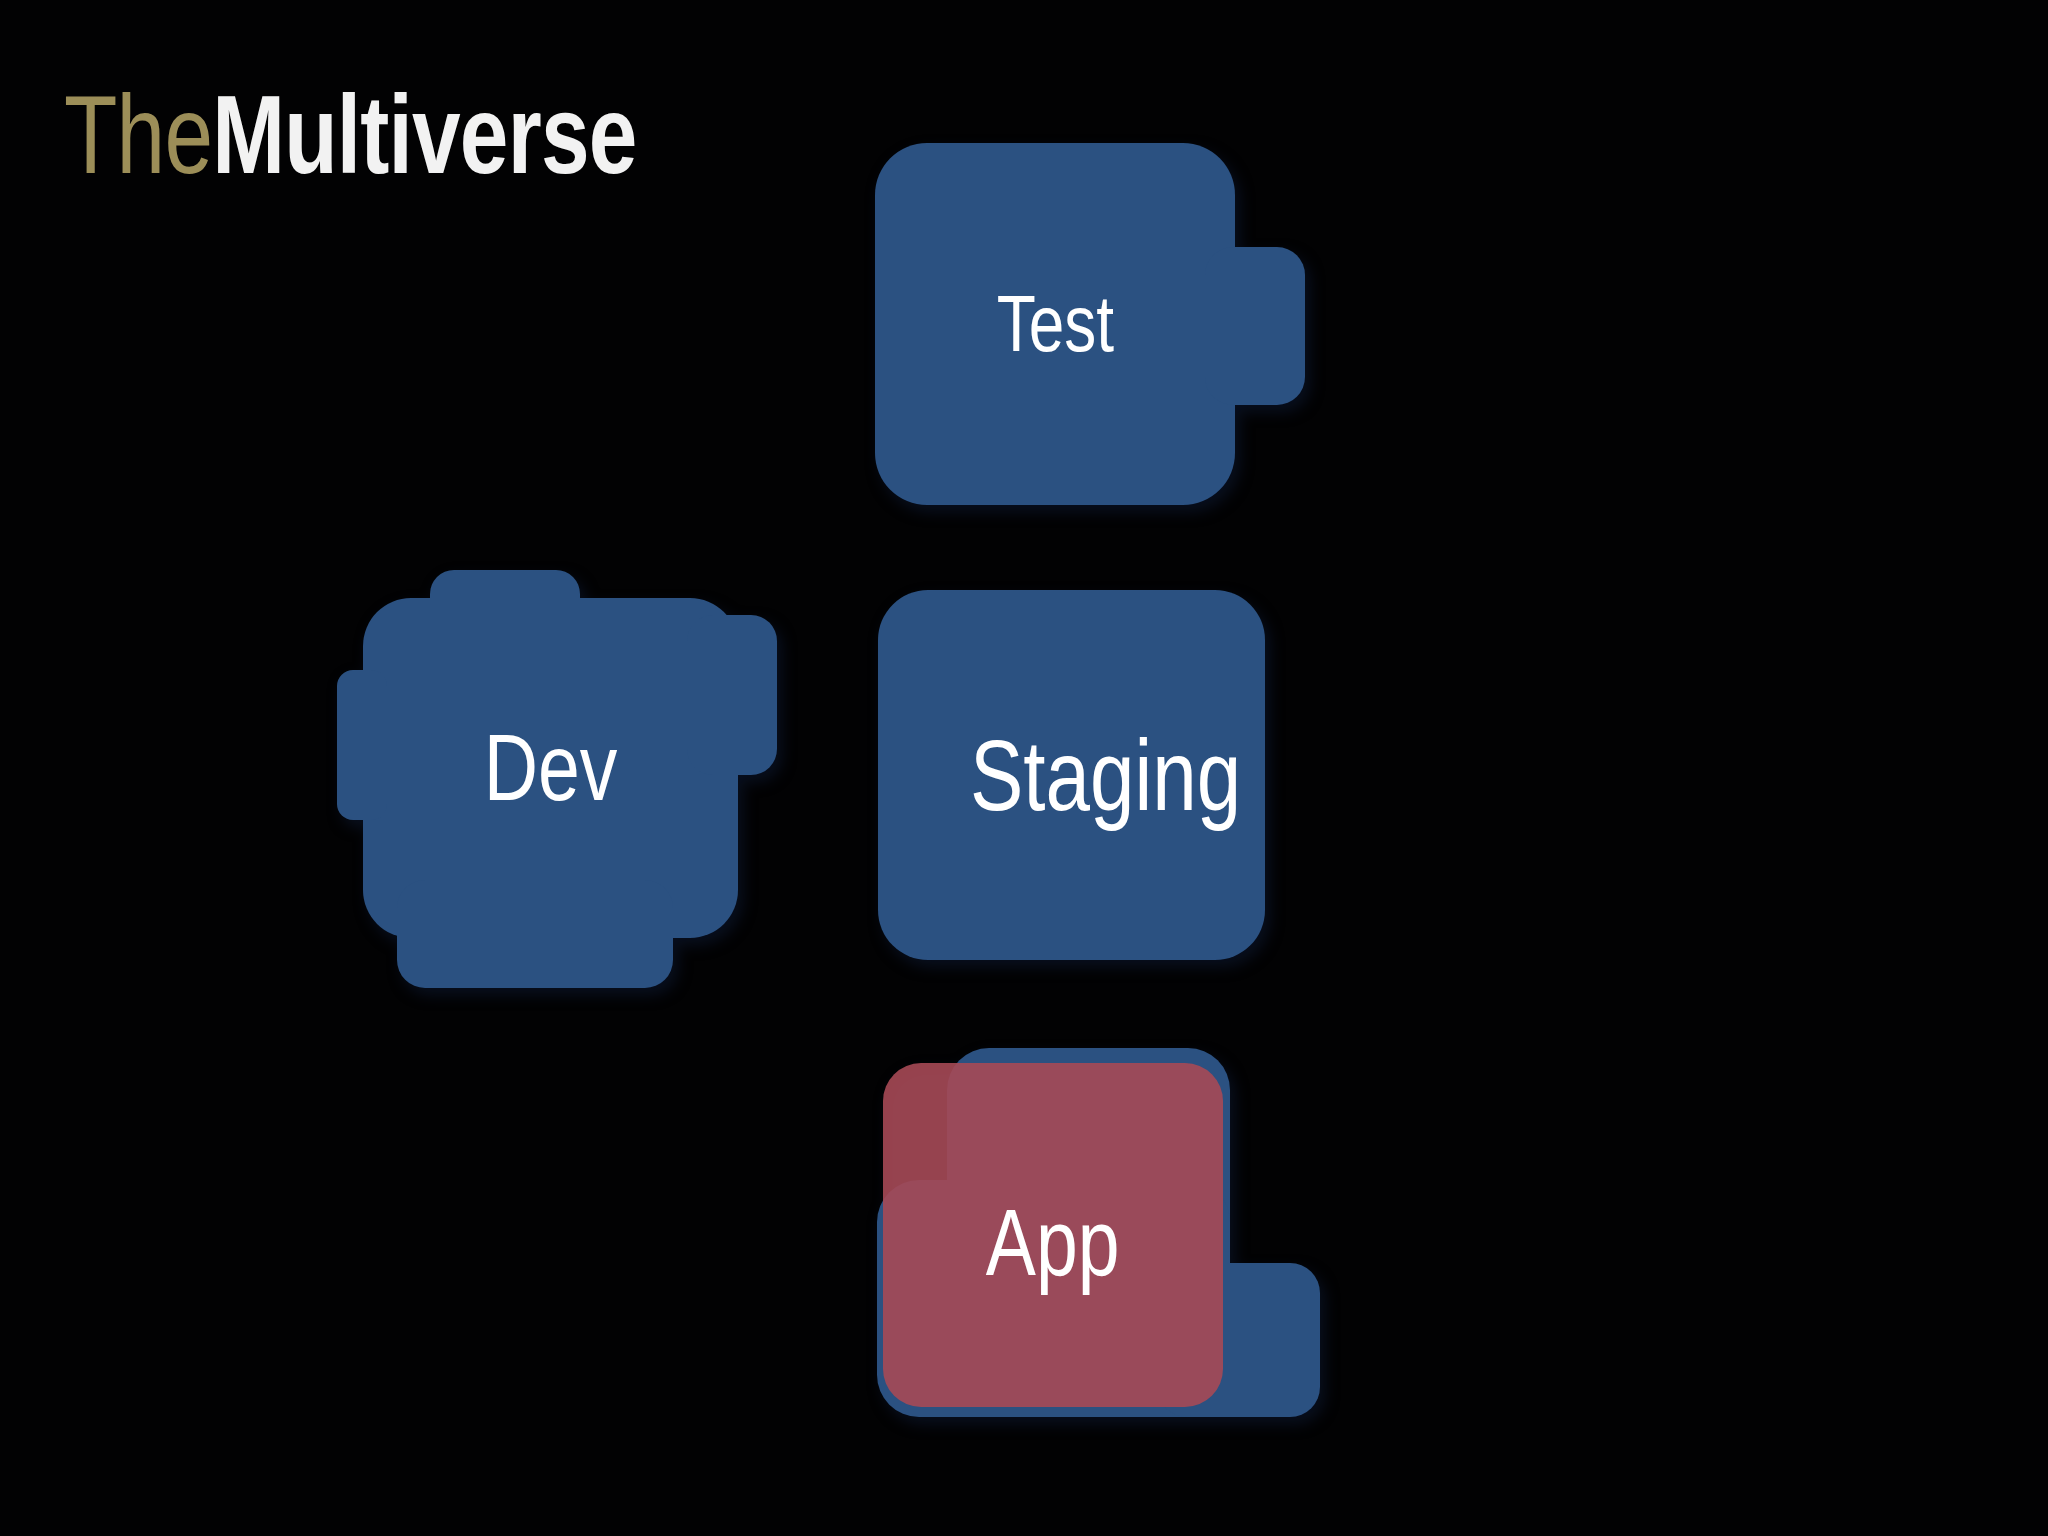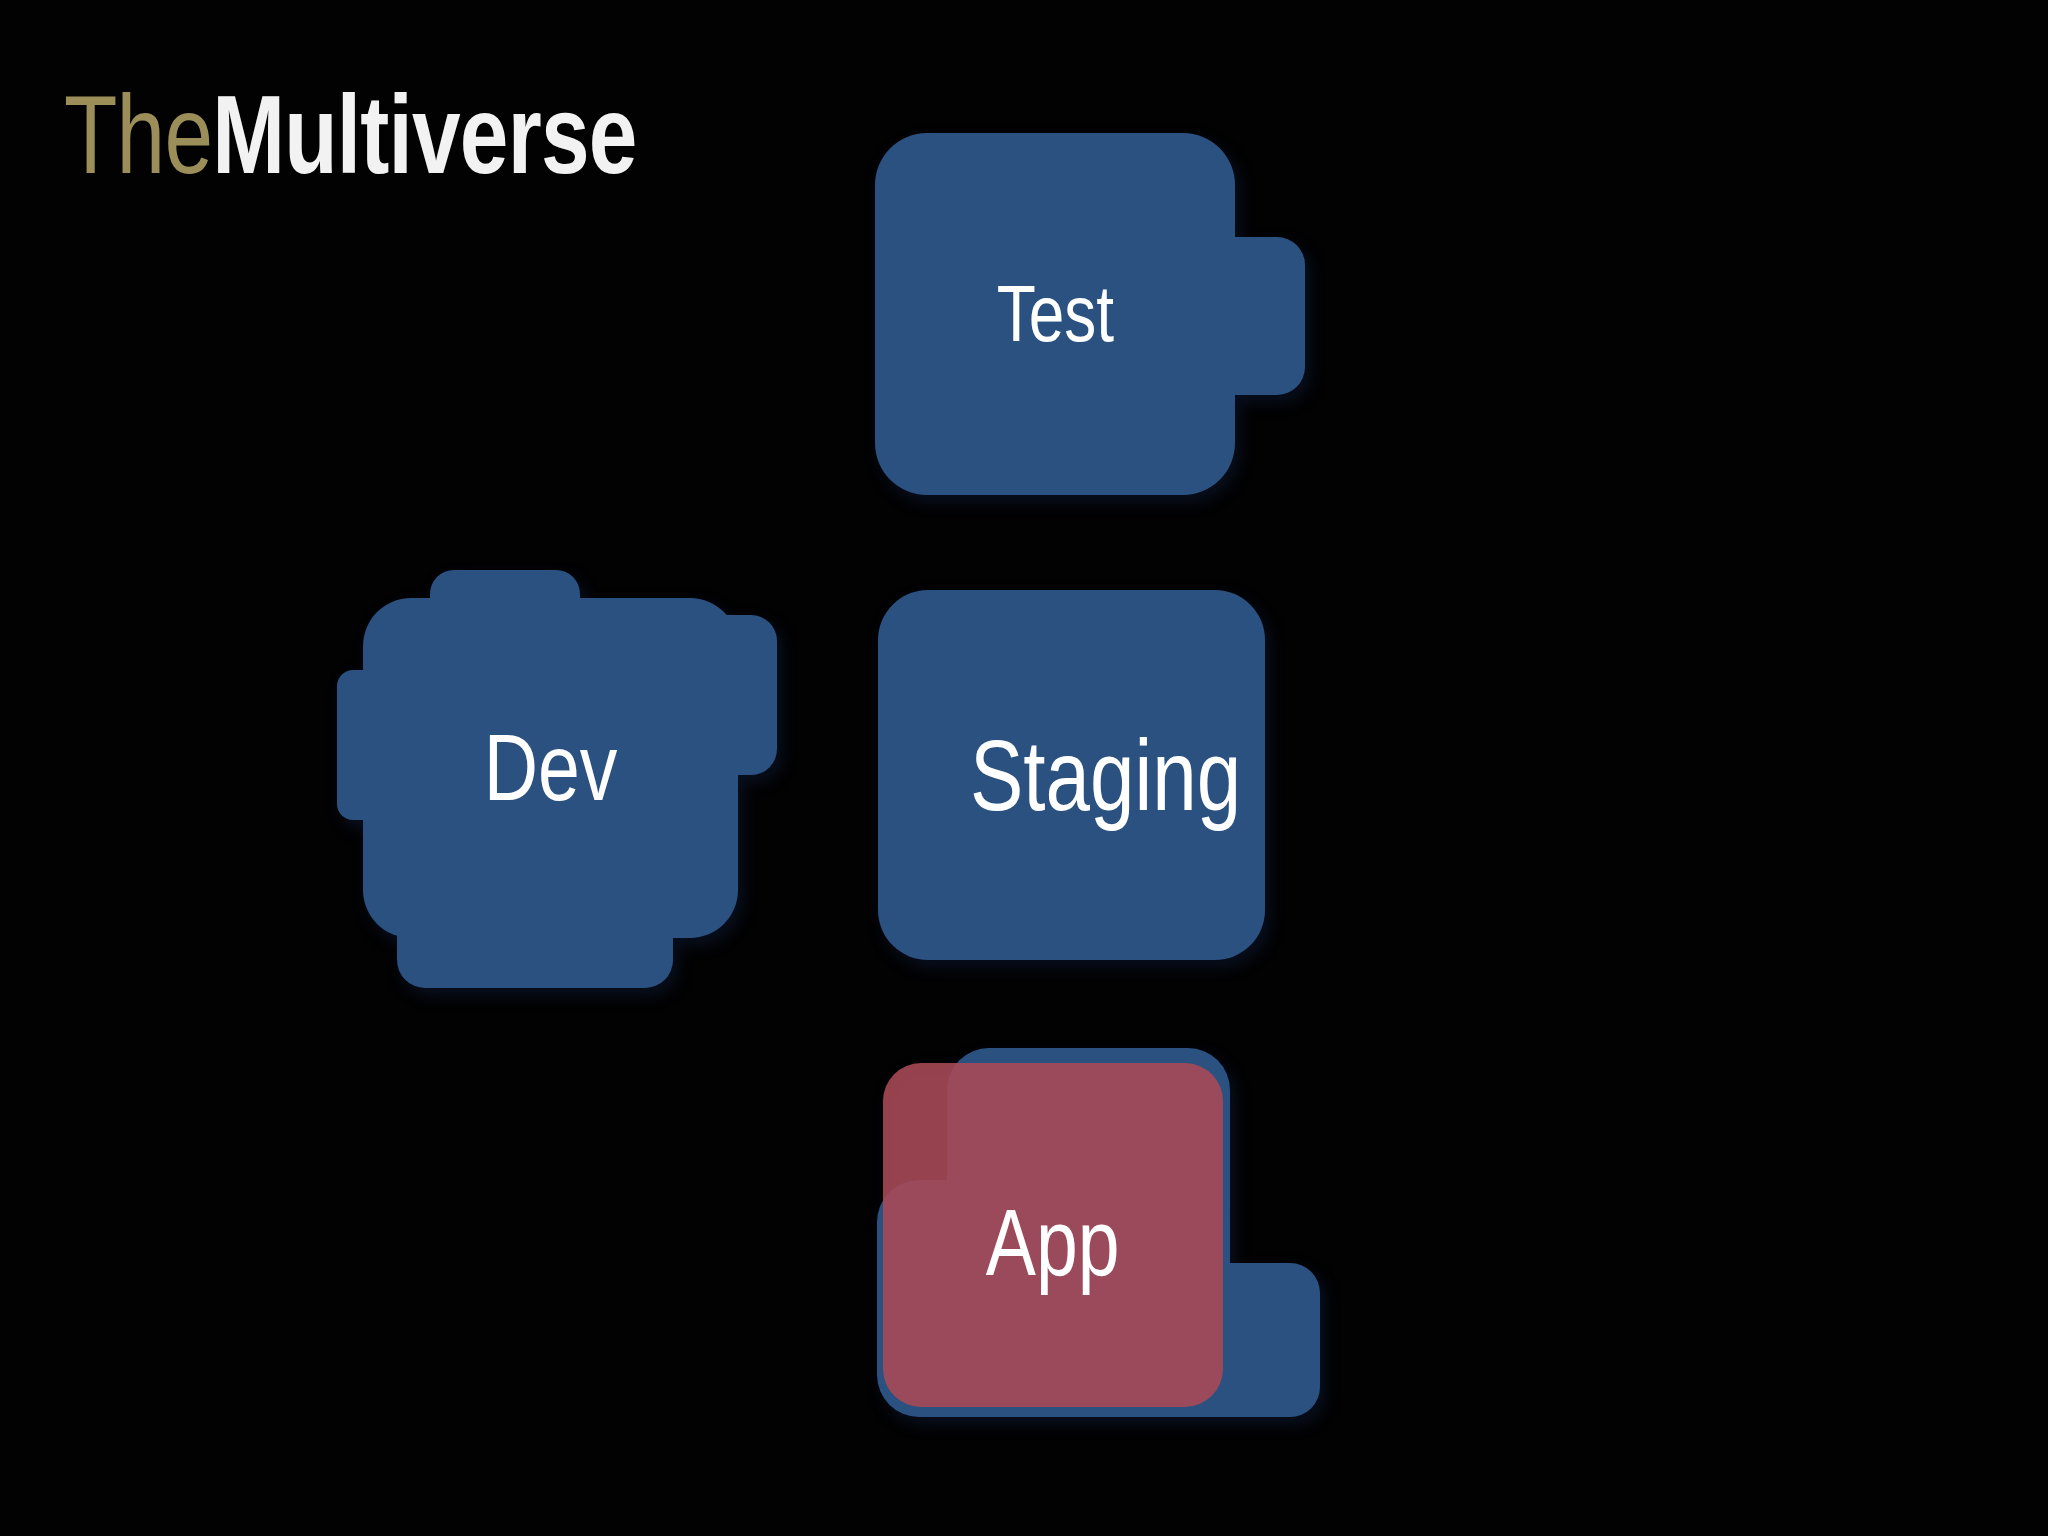--- a/index.html
+++ b/index.html
@@ -38,21 +38,21 @@
   .piece{position:absolute;background:var(--block_blue);}
   .label{
     position:absolute;
     display:flex;align-items:center;justify-content:center;
     color:var(--label_white);
     z-index:5;
   }
   .label > span{display:inline-block;transform:scaleX(0.8);transform-origin:center;white-space:nowrap;}
 
   
-  .block-test{left:875px;top:133px;width:445px;height:367px;}
+  .block-test{left:875px;top:143px;width:445px;height:367px;}
   .test-body{left:0;top:0;width:360px;height:362px;border-radius:52px;}
   .test-tab{left:330px;top:104px;width:100px;height:158px;border-radius:28px;}
   .label-test{left:0;top:0;width:360px;height:362px;font-size:80px;}
 
   
   .block-dev{left:337px;top:570px;width:440px;height:418px;text-decoration:underline;}
   .dev-top-tab{left:93px;top:0;width:150px;height:80px;border-radius:24px;}
   .dev-main{left:26px;top:28px;width:375px;height:340px;border-radius:48px;}
   .dev-right-ear{left:350px;top:45px;width:90px;height:160px;border-radius:26px;}
   .dev-left-tab{left:0;top:100px;width:50px;height:150px;border-radius:16px;}

